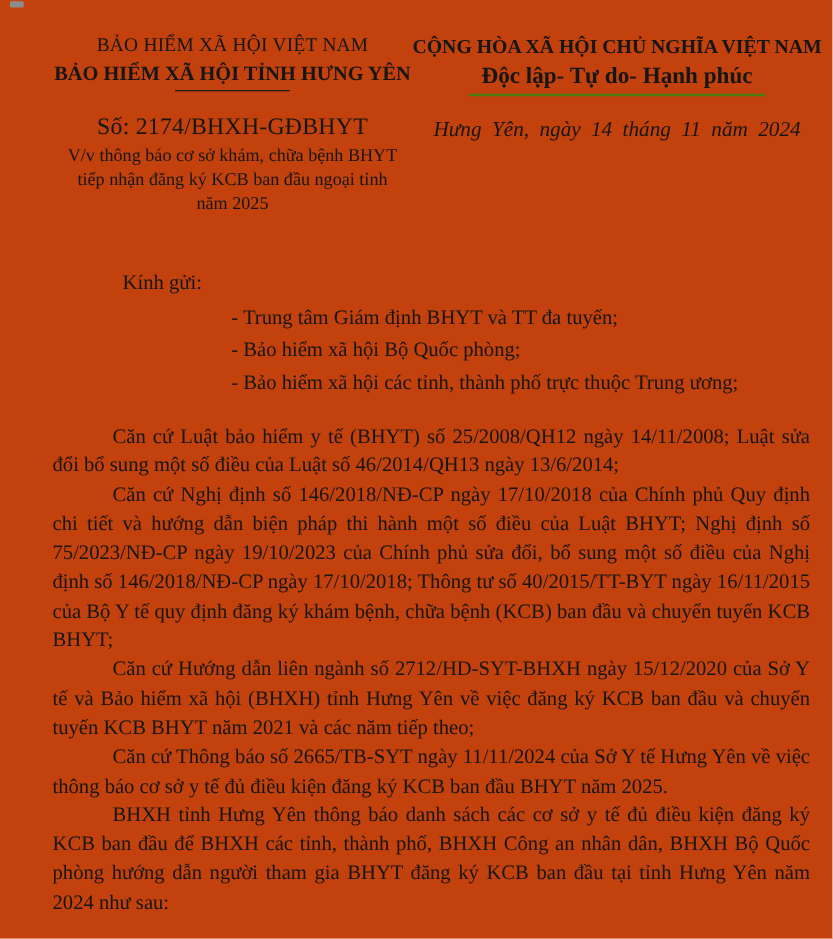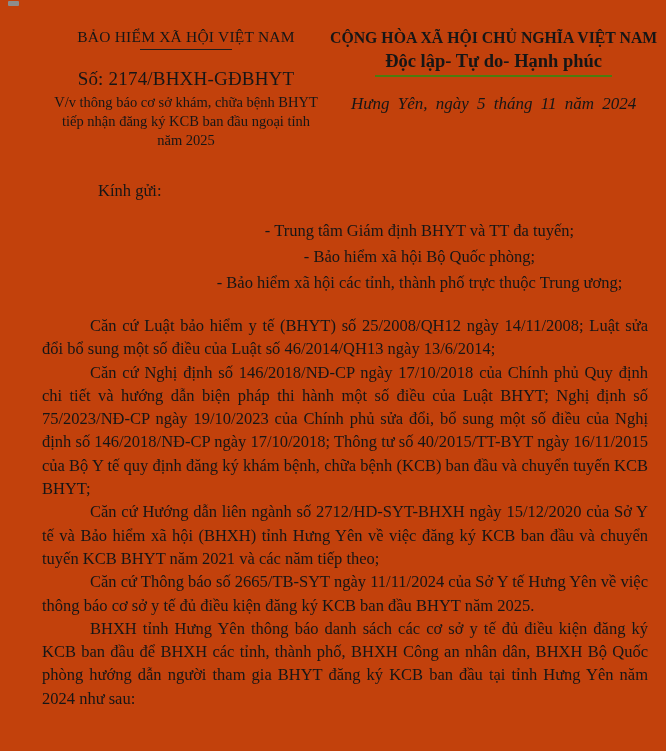--- a/index.html
+++ b/index.html
@@ -29,21 +29,21 @@
 
   .org-parent { font-size: 15.5px; line-height: 19px; letter-spacing: .2px; }
   .org-name   { font-size: 16.3px; line-height: 21px; font-weight: bold; margin-top: 2px; }
   .org-underline { width: 92px; height: 0; border-top: 1.6px solid #1d1d1d; margin: 3px auto 0 auto; }
 
   .doc-number { font-size: 19px; line-height: 23px; margin-top: 17px; letter-spacing: .2px; }
   .doc-subject {
     font-size: 14.5px;
     line-height: 19px;
     width: 274px;
-    margin: 3px auto 0 auto;
+    margin: 3px auto 12px auto;
     text-align: center;
   }
 
   .motto-line1 { font-size: 15.8px; line-height: 21px; font-weight: bold; white-space: nowrap; }
   .motto-line2 {
     display: inline-block;
     font-size: 18.5px;
     line-height: 23px;
     font-weight: bold;
     border-bottom: 2px solid #4d7c0f;
@@ -53,51 +53,52 @@
   .date-line {
     font-size: 17px;
     line-height: 22px;
     font-style: italic;
     margin-top: 16px;
     word-spacing: 4px;
   }
 
   .salutation { margin-top: 30px; font-size: 16.5px; }
   .salutation-label { margin-left: 56px; line-height: 22px; }
-  .recipient-list { margin-left: 143px; margin-top: 16px; text-align: center; }
+  .recipient-list { margin-left: 143px; margin-top: 4px; }
   .recipient-item { line-height: 26px; }
 
   .body-text {
     margin-top: 18px;
     margin-right: 6px;
     font-size: 16.5px;
     line-height: 23.3px;
     text-align: justify;
   }
   .body-text p { margin: 0; text-indent: 48px; }
 </style>
 </head>
 <body>
 
 <div class="page">
   <div class="corner-mark"></div>
 
   <div class="header">
     <div class="header-left">
       <div class="org-parent">BẢO HIỂM XÃ HỘI VIỆT NAM</div>
+      <div class="org-name">BẢO HIỂM XÃ HỘI TỈNH HƯNG YÊN</div>
       <div class="org-underline"></div>
       <div class="doc-number">Số: 2174/BHXH-GĐBHYT</div>
       <div class="doc-subject">V/v thông báo cơ sở khám, chữa bệnh BHYT tiếp nhận đăng ký KCB ban đầu ngoại tỉnh năm 2025</div>
     </div>
     <div class="header-right">
       <div class="motto-line1">CỘNG HÒA XÃ HỘI CHỦ NGHĨA VIỆT NAM</div>
       <div>
         <span class="motto-line2">Độc lập- Tự do- Hạnh phúc</span>
       </div>
-      <div class="date-line">Hưng Yên, ngày 5 tháng 11 năm 2024</div>
+      <div class="date-line">Hưng Yên, ngày 14 tháng 11 năm 2024</div>
     </div>
   </div>
 
   <div class="salutation">
     <div class="salutation-label">Kính gửi:</div>
     <div class="recipient-list">
       <div class="recipient-item">- Trung tâm Giám định BHYT và TT đa tuyến;</div>
       <div class="recipient-item">- Bảo hiểm xã hội Bộ Quốc phòng;</div>
       <div class="recipient-item">- Bảo hiểm xã hội các tỉnh, thành phố trực thuộc Trung ương;</div>
     </div>

